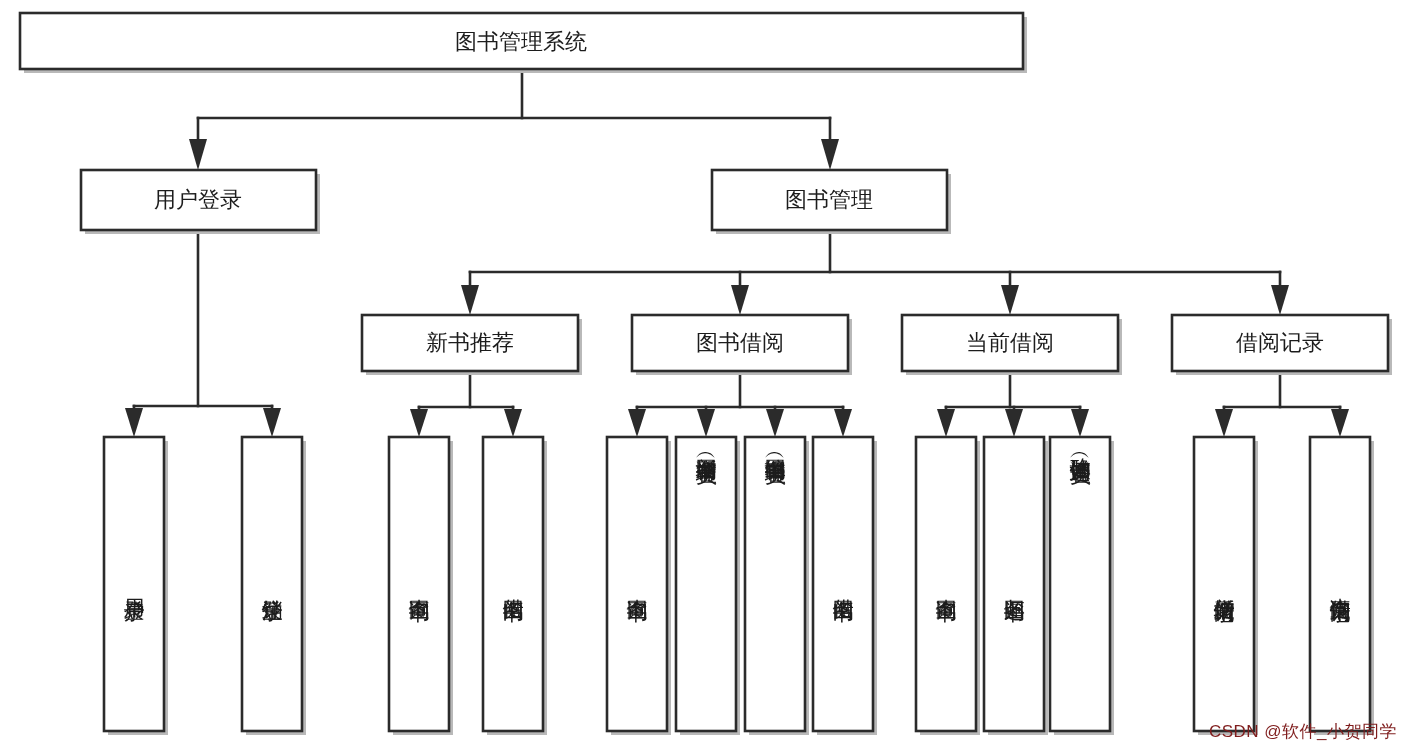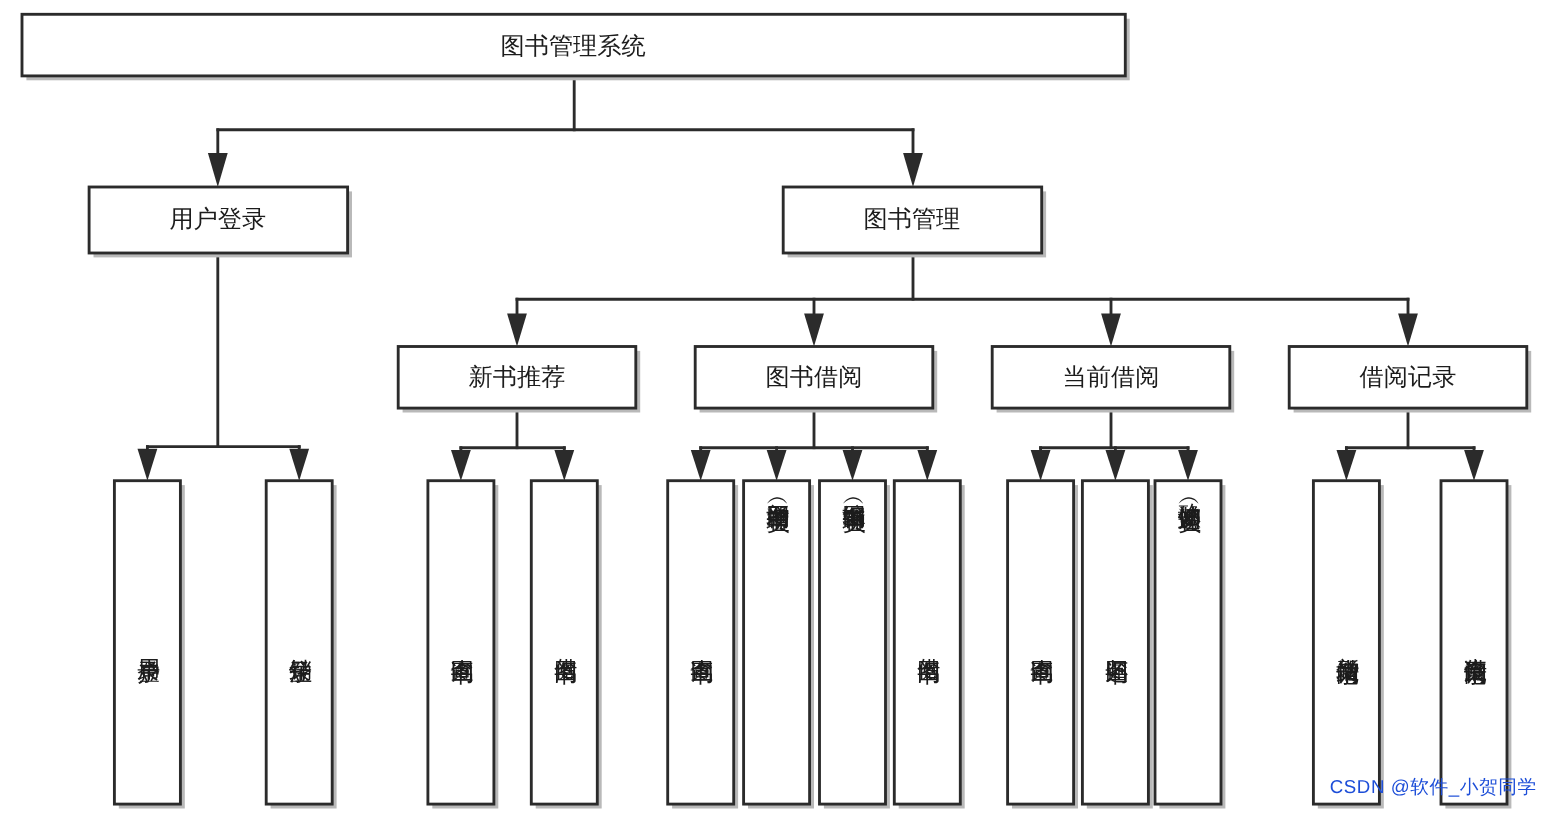--- a/index.html
+++ b/index.html
@@ -64,24 +64,24 @@
     font-family: "Liberation Sans", "DejaVu Sans", sans-serif;
     font-size: 21px;
     line-height: 1.08;
     letter-spacing: 1px;
     color: #1c1c1c;
     white-space: nowrap;
   }
   #watermark {
     position: absolute;
     right: 8px;
-    bottom: 20px;
+    bottom: 4px;
     font-family: "Liberation Sans", "DejaVu Sans", sans-serif;
     font-size: 17px;
-    color: #1d4ed8;
+    color: #7f1d1d;
     letter-spacing: 0.5px;
     white-space: nowrap;
   }
 </style>
 </head>
 <body>
 
 <div id="diagram-root">
 
   <svg id="flow" viewBox="0 0 1405 747">

